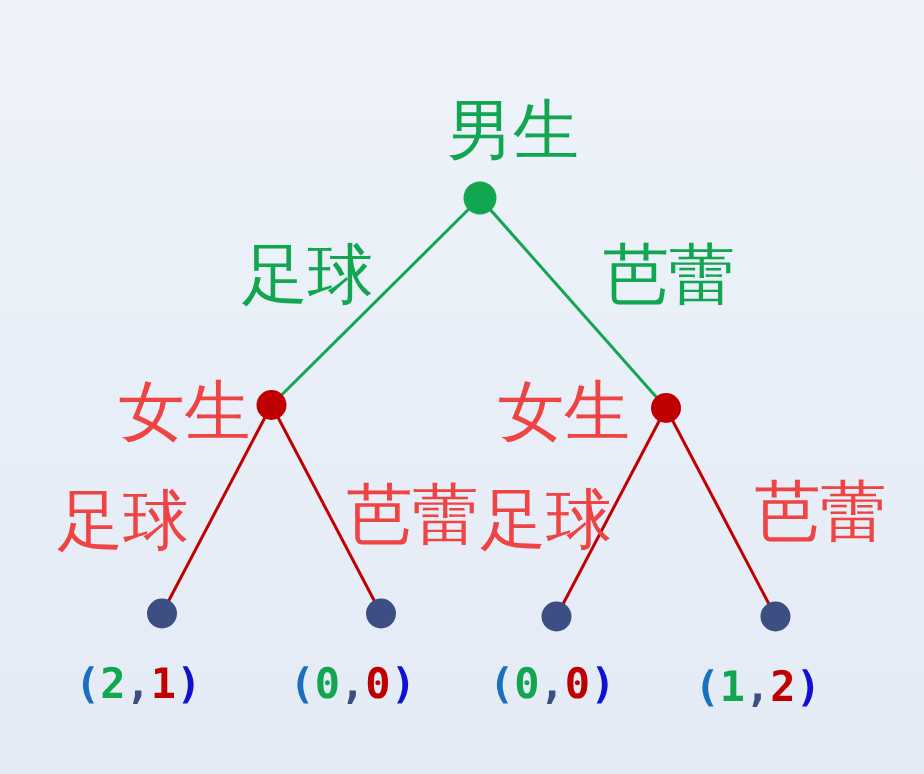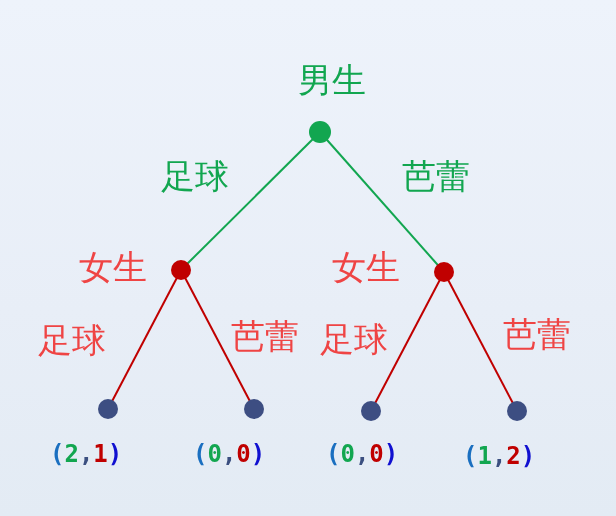--- a/index.html
+++ b/index.html
@@ -4,28 +4,28 @@
 <style>
   html, body { margin: 0; padding: 0; }
   body {
     width: 616px; height: 516px; overflow: hidden;
     background: linear-gradient(180deg, #eef3fb 0%, #e8eef7 60%, #e3ebf4 100%);
     font-family: "DejaVu Serif", "Liberation Serif", serif;
     position: relative;
   }
   #tree { position: absolute; left: 0; top: 0; }
   .lbl {
-    position: absolute; font-size: 34px; line-height: 1; white-space: nowrap;
-    font-family: Liberation Mono, monospace;
+    position: absolute; font-size: 44px; line-height: 1; white-space: nowrap;
+    font-family: Liberation Serif, serif;
   }
   .green { color: #12a650; }
   .red { color: #ef4444; }
   .payoff {
     position: absolute; font-family: "DejaVu Sans Mono", "Liberation Mono", monospace;
-    font-weight: bold; font-size: 24px; line-height: 1; white-space: nowrap;
+    font-weight: bold; font-size: 28px; line-height: 1; white-space: nowrap;
   }
   .lp { color: #1a6fc0; }
   .rp { color: #1010d0; }
   .cm { color: #3b4f80; }
   .p1 { color: #12a650; }
   .p2 { color: #c00000; }
 </style>
 </head>
 <body>
 

